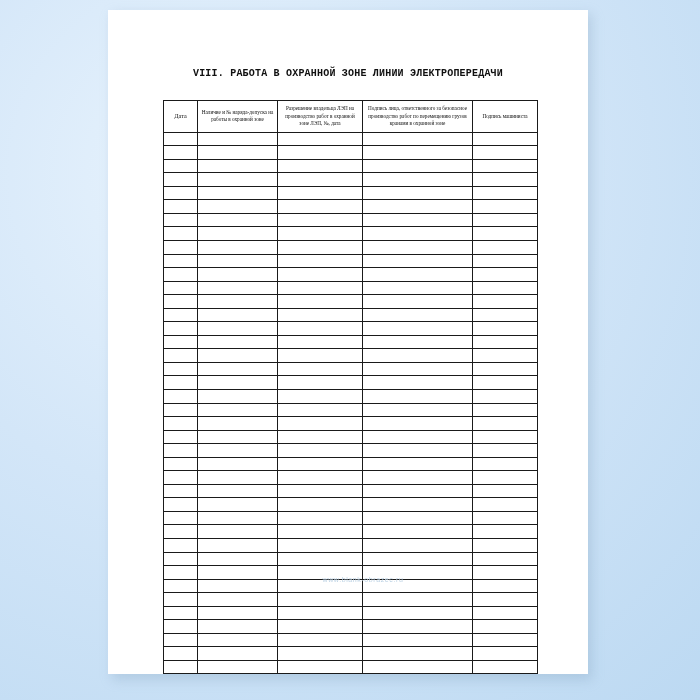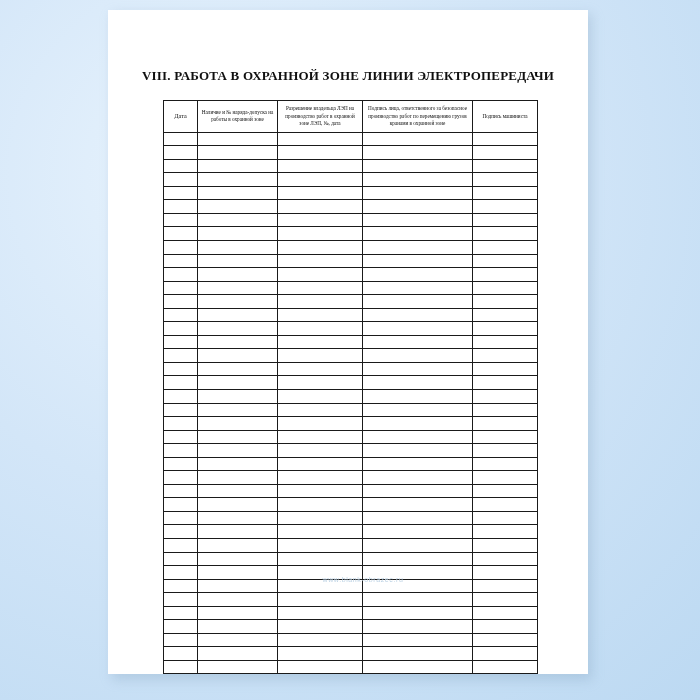--- a/index.html
+++ b/index.html
@@ -38,25 +38,25 @@
     background: #ffffff;
     box-sizing: border-box;
     padding: 0;
   }
   .doc-title {
     position: absolute;
     left: 0;
     right: 0;
     top: 58px;
     text-align: center;
-    font-size: 13px;
+    font-size: 10px;
     font-weight: bold;
     letter-spacing: 0.2px;
     color: #101010;
-    font-family: Liberation Serif, serif;
+    font-family: Liberation Mono, monospace;
   }
   .table-wrap {
     position: absolute;
     left: 55px;
     top: 90px;
     width: 374px;
   }
   table.reg {
     border-collapse: collapse;
     width: 374px;

